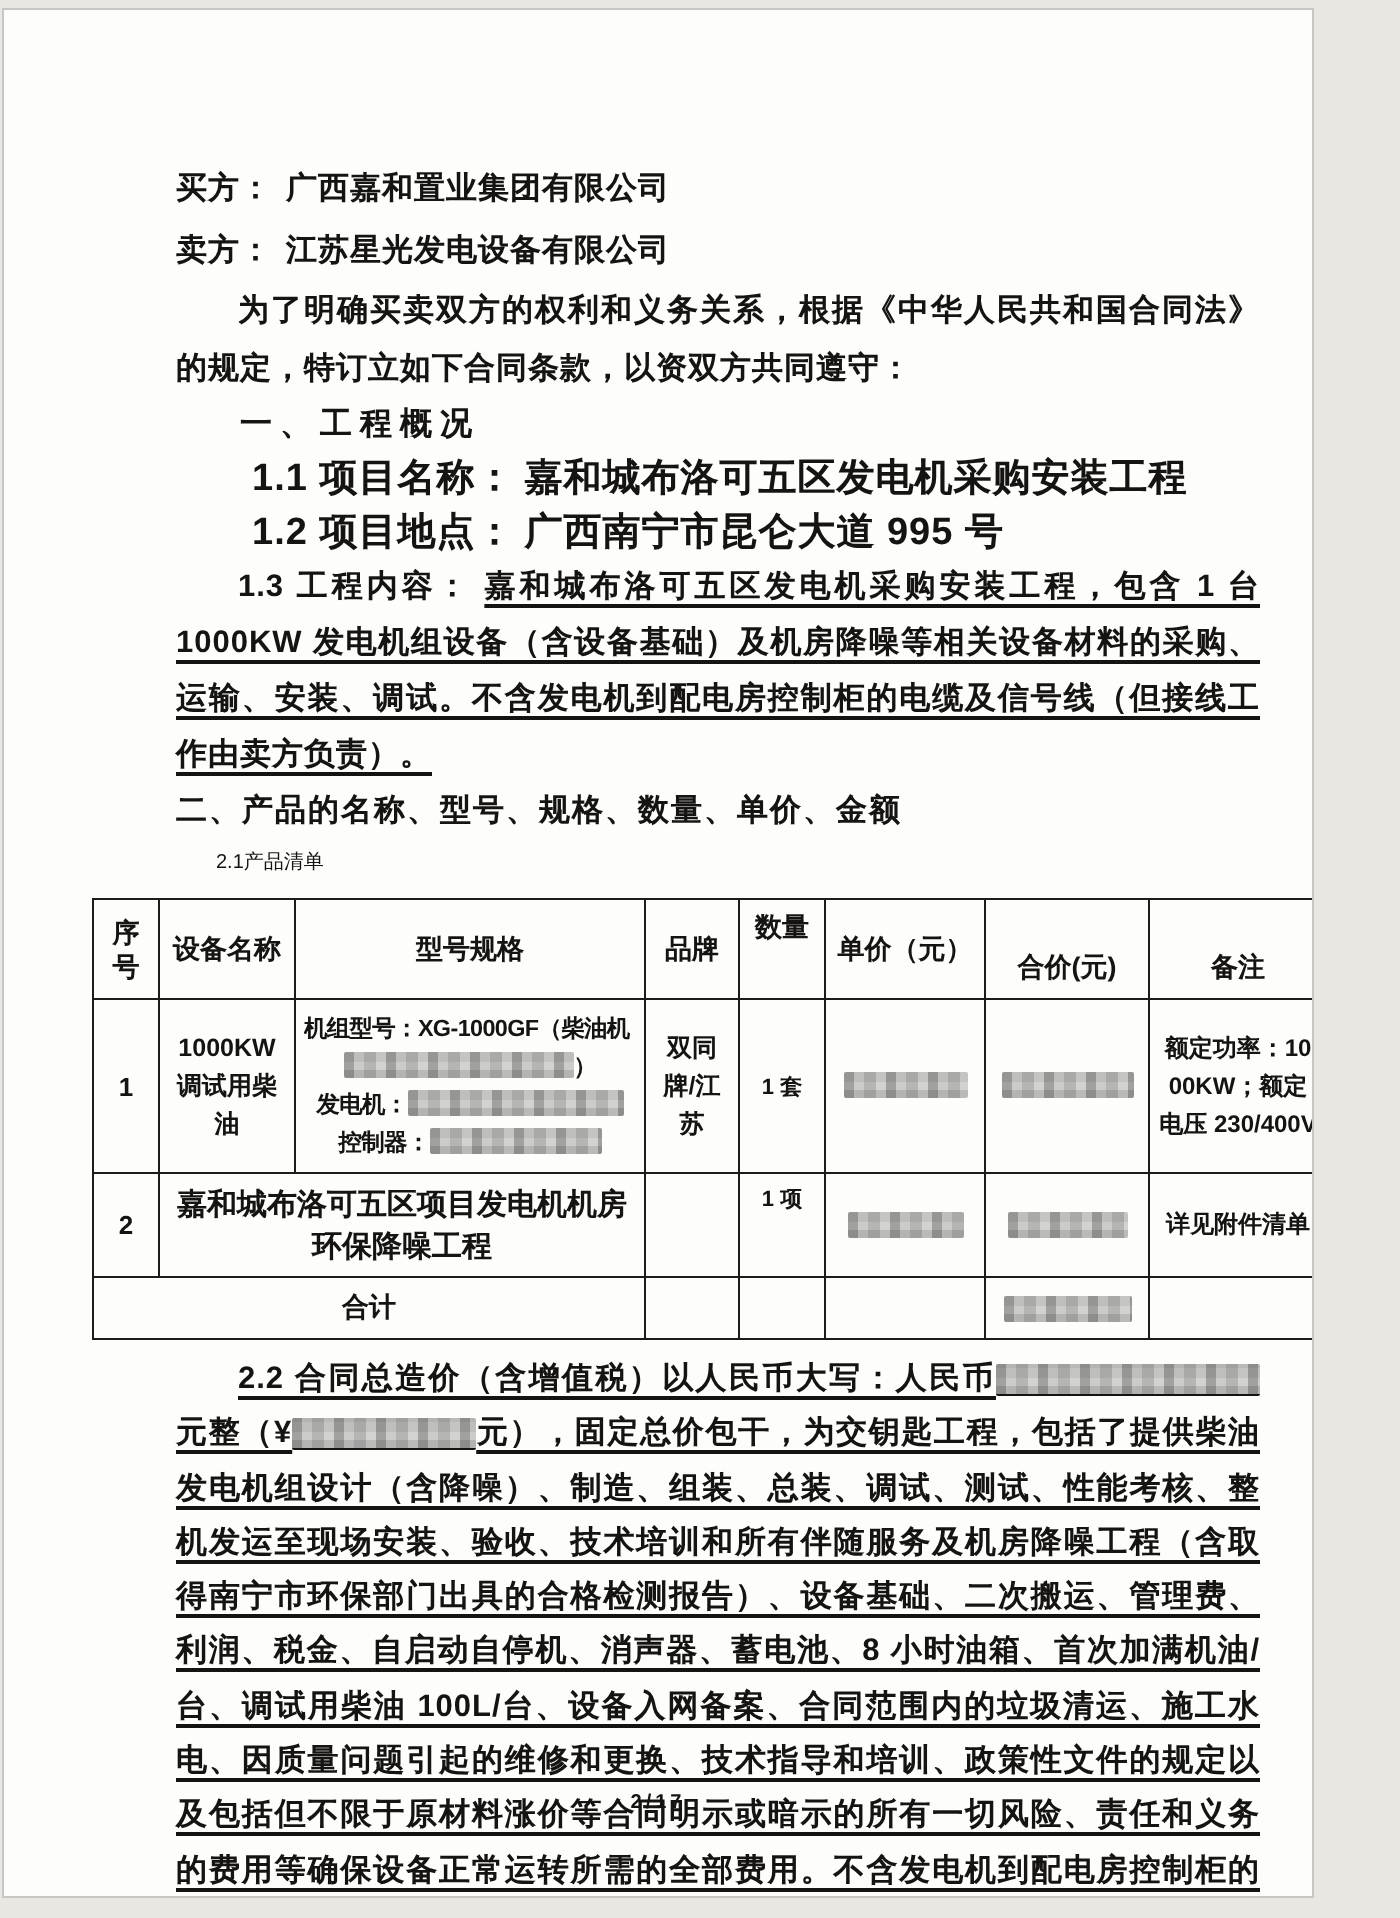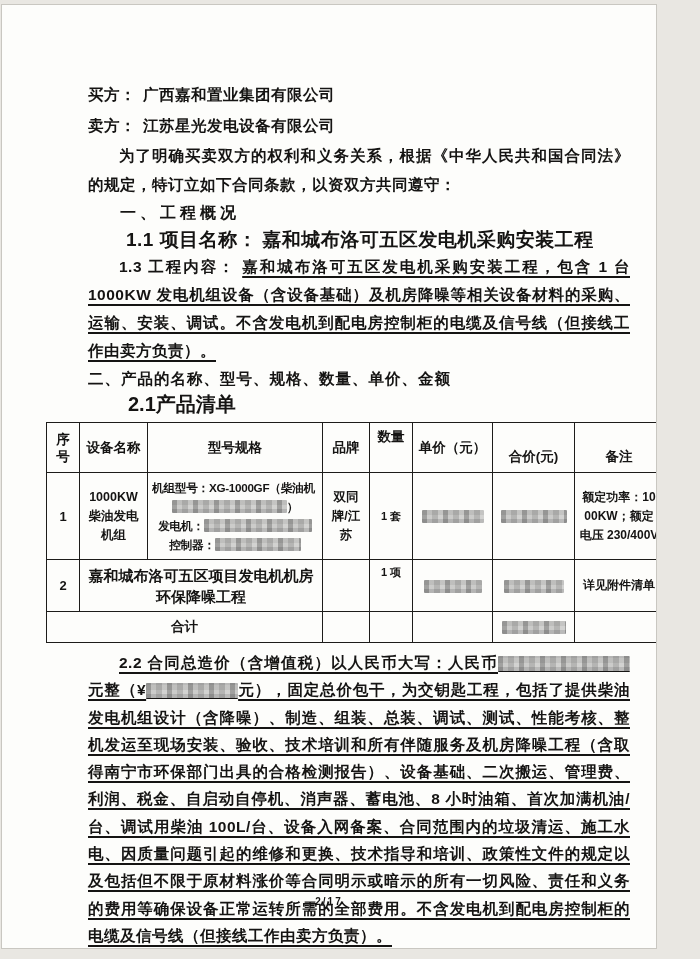--- a/index.html
+++ b/index.html
@@ -26,21 +26,21 @@
     font-size:16px;font-weight:700;line-height:26px;margin-top:1px;
     text-indent:2em;letter-spacing:4px;
   }
   .item{font-size:19px;font-weight:700;line-height:27px;text-indent:2em;letter-spacing:.5px;}
   .item .item-value{margin-left:5px;}
   .para13{
     margin:0;font-size:15.5px;font-weight:700;line-height:28px;
     text-align:justify;text-indent:2em;letter-spacing:.5px;
   }
   .h-sec2{font-size:15.5px;font-weight:700;line-height:26px;letter-spacing:1px;margin-top:1px;}
-  .sub21{font-size:20px;font-weight:700;line-height:25px;text-indent:2em;}
+  .sub21{font-size:10px;font-weight:400;line-height:25px;text-indent:2em;}
   .u{text-decoration:underline;text-decoration-thickness:1.5px;text-underline-offset:4px;}
   
   table.products{
     border-collapse:collapse;table-layout:fixed;width:617px;
     margin:5px 0 0 -42px;
   }
   .products th,.products td{
     border:1.6px solid #1d1c1a;padding:2px 4px;text-align:center;
     vertical-align:middle;font-weight:700;color:#151413;
     overflow:hidden;word-break:break-all;
@@ -93,20 +93,21 @@
   <div class="party"><span>买方：</span><span class="party-name">广西嘉和置业集团有限公司</span></div>
 
   <div class="party"><span>卖方：</span><span class="party-name">江苏星光发电设备有限公司</span></div>
 
   <p class="preamble">为了明确买卖双方的权利和义务关系，根据《中华人民共和国合同法》的规定，特订立如下合同条款，以资双方共同遵守：</p>
 
   <div class="h-sec1">一、工程概况</div>
 
   <div class="item"><span>1.1 项目名称：</span><span class="item-value">嘉和城布洛可五区发电机采购安装工程</span></div>
 
+  <div class="item"><span>1.2 项目地点：</span><span class="item-value">广西南宁市昆仑大道 995 号</span></div>
 
   <p class="para13"><span>1.3 工程内容：</span> <span class="u">嘉和城布洛可五区发电机采购安装工程，包含 1 台 1000KW 发电机组设备（含设备基础）及机房降噪等相关设备材料的采购、运输、安装、调试。不含发电机到配电房控制柜的电缆及信号线（但接线工作由卖方负责）。</span></p>
 
   <div class="h-sec2">二、产品的名称、型号、规格、数量、单价、金额</div>
 
   <div class="sub21">2.1产品清单</div>
 
   <table class="products">
     <colgroup>
       <col style="width:33px">
@@ -124,21 +125,21 @@
         <th>设备名称</th>
         <th>型号规格</th>
         <th>品牌</th>
         <th class="th-qty">数量</th>
         <th>单价（元）</th>
         <th class="th-totalprice">合价(元)</th>
         <th class="th-remark">备注</th>
       </tr>
       <tr class="row1">
         <td class="cell-no">1</td>
-        <td class="cell-device">1000KW 柴油发电机组</td>
+        <td class="cell-device">1000KW 调试用柴油</td>
         <td class="cell-spec">
           <div><span>机组型号：XG-1000GF（柴油机：</span></div>
           <div><span class="redact w115"></span><span>）</span></div>
           <div><span>发电机：</span><span class="redact w108"></span></div>
           <div><span>控制器：</span><span class="redact w86"></span></div>
         </td>
         <td class="cell-brand">双同牌/江苏</td>
         <td class="cell-qty">1 套</td>
         <td><span class="redact w62"></span></td>
         <td><span class="redact w66"></span></td>

